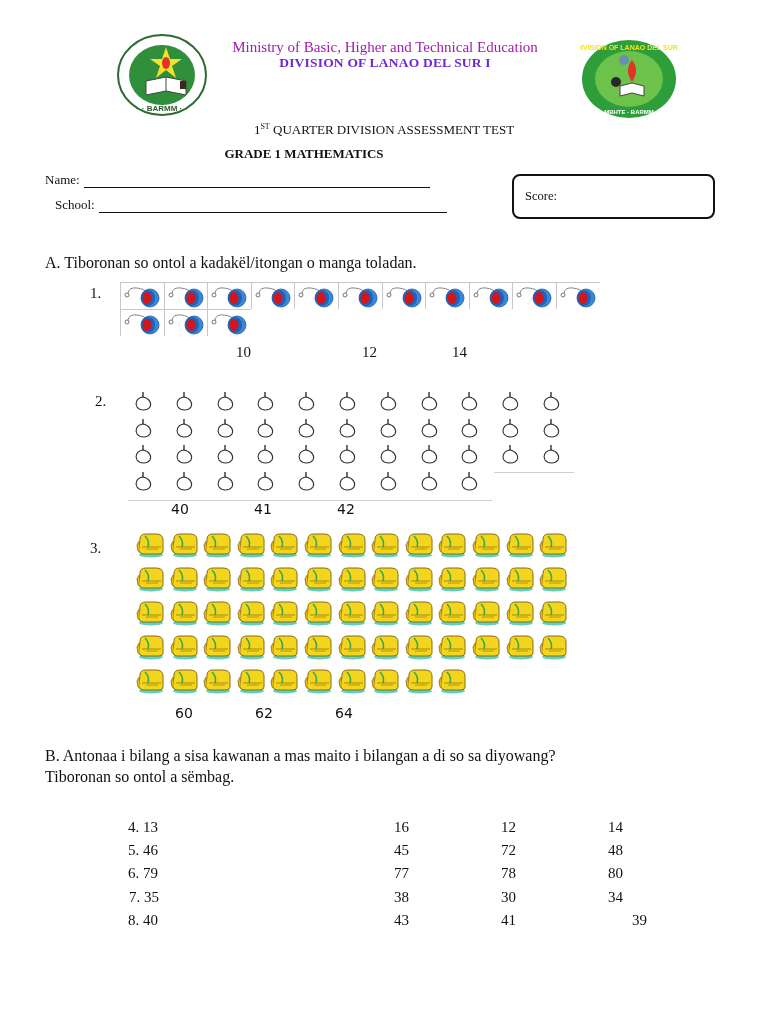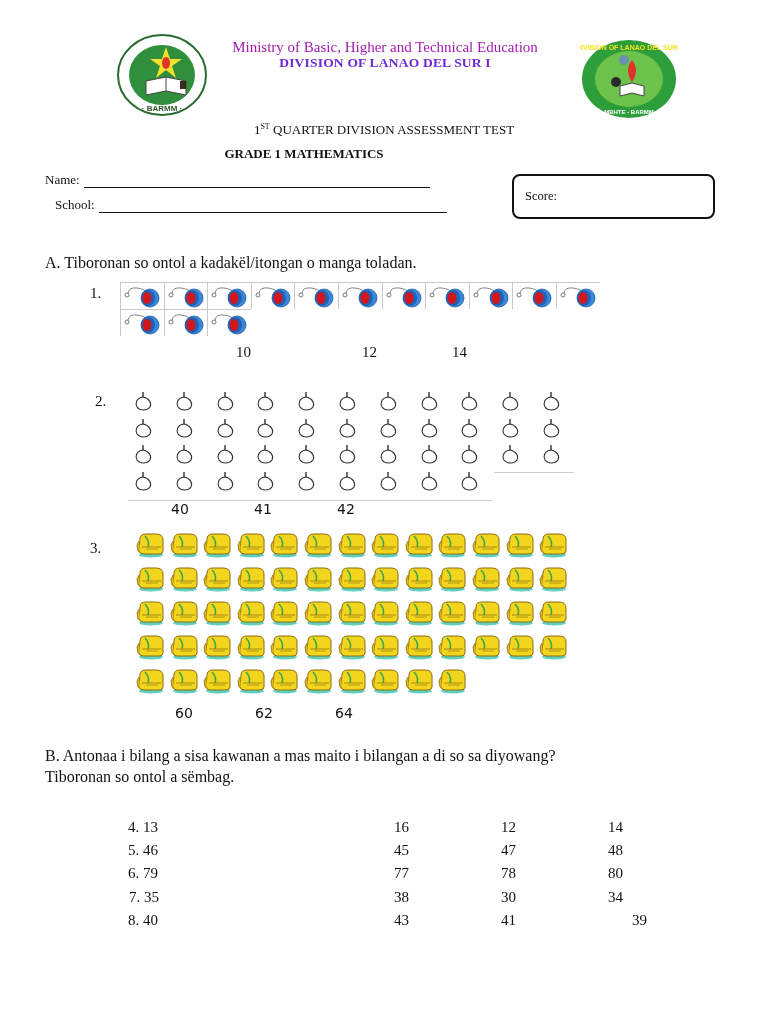--- a/index.html
+++ b/index.html
@@ -1139,21 +1139,21 @@
 
 <div id="section-b-table">
 
   <div class="b-cell" style="left:128px; top:819px;"><span>4.</span> <span>13</span></div>
   <div class="b-cell" style="left:394px; top:819px;">16</div>
   <div class="b-cell" style="left:501px; top:819px;">12</div>
   <div class="b-cell" style="left:608px; top:819px;">14</div>
 
   <div class="b-cell" style="left:128px; top:842px;"><span>5.</span> <span>46</span></div>
   <div class="b-cell" style="left:394px; top:842px;">45</div>
-  <div class="b-cell" style="left:501px; top:842px;">47</div>
+  <div class="b-cell" style="left:501px; top:842px;">72</div>
   <div class="b-cell" style="left:608px; top:842px;">48</div>
 
   <div class="b-cell" style="left:128px; top:865px;"><span>6.</span> <span>79</span></div>
   <div class="b-cell" style="left:394px; top:865px;">77</div>
   <div class="b-cell" style="left:501px; top:865px;">78</div>
   <div class="b-cell" style="left:608px; top:865px;">80</div>
 
   <div class="b-cell" style="left:129px; top:889px;"><span>7.</span> <span>35</span></div>
   <div class="b-cell" style="left:394px; top:889px;">38</div>
   <div class="b-cell" style="left:501px; top:889px;">30</div>

